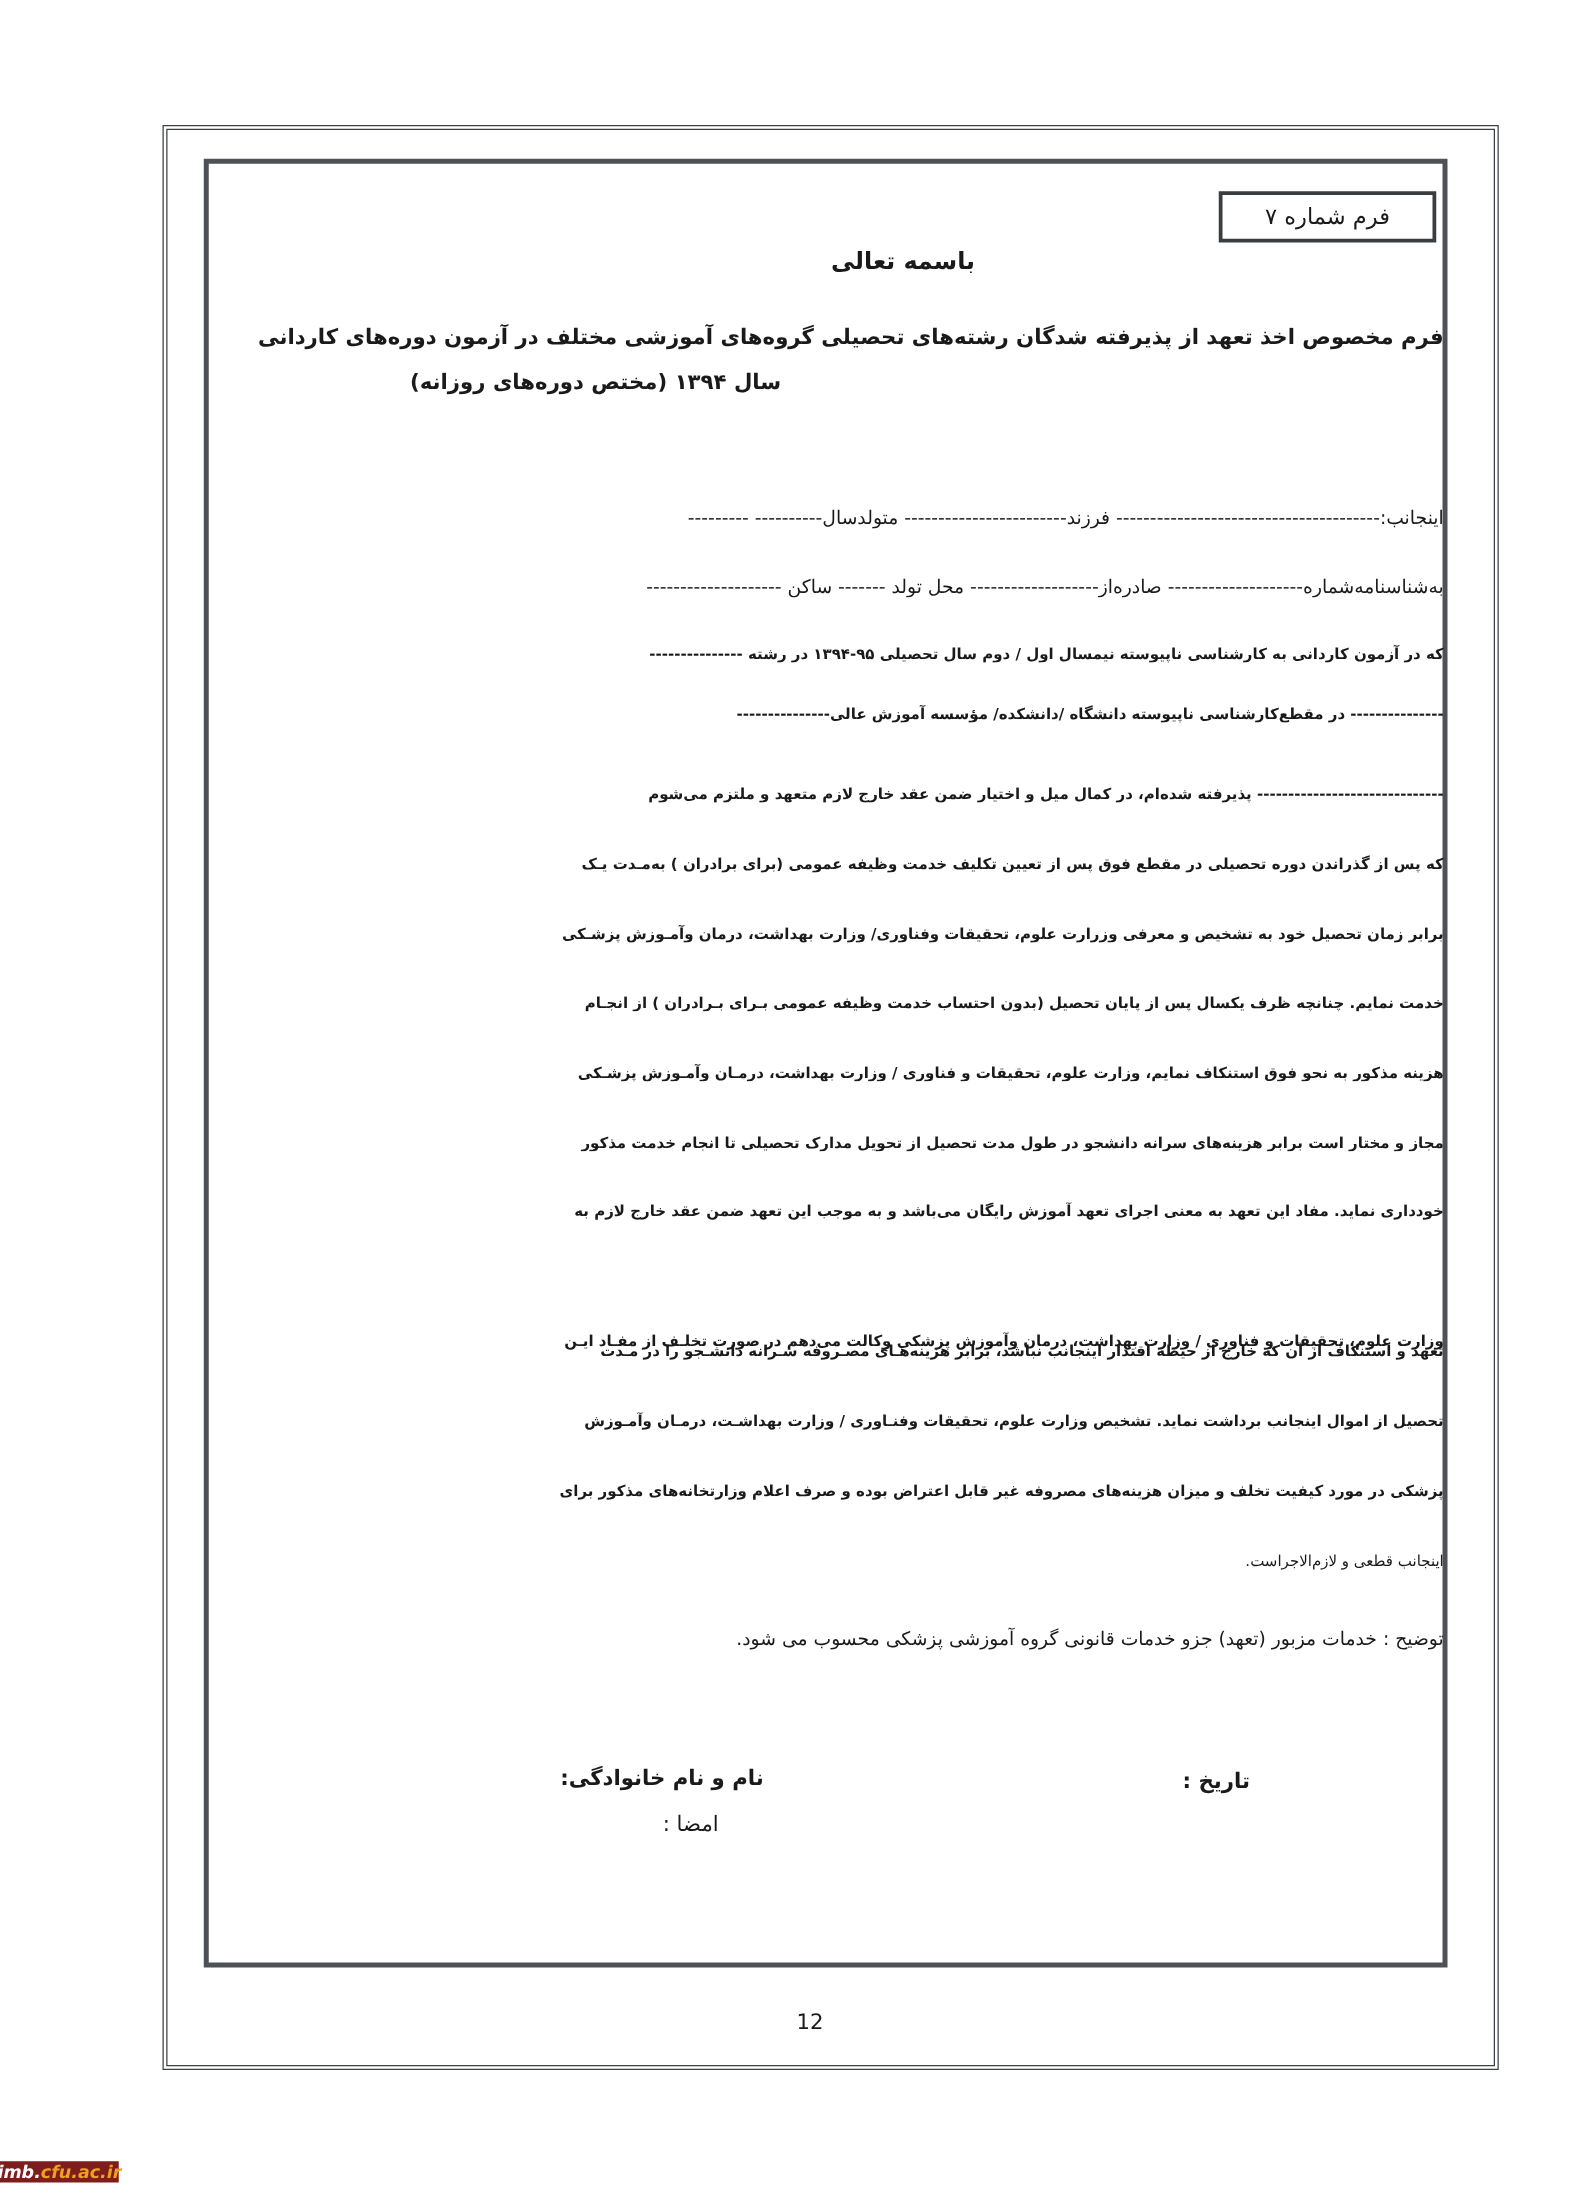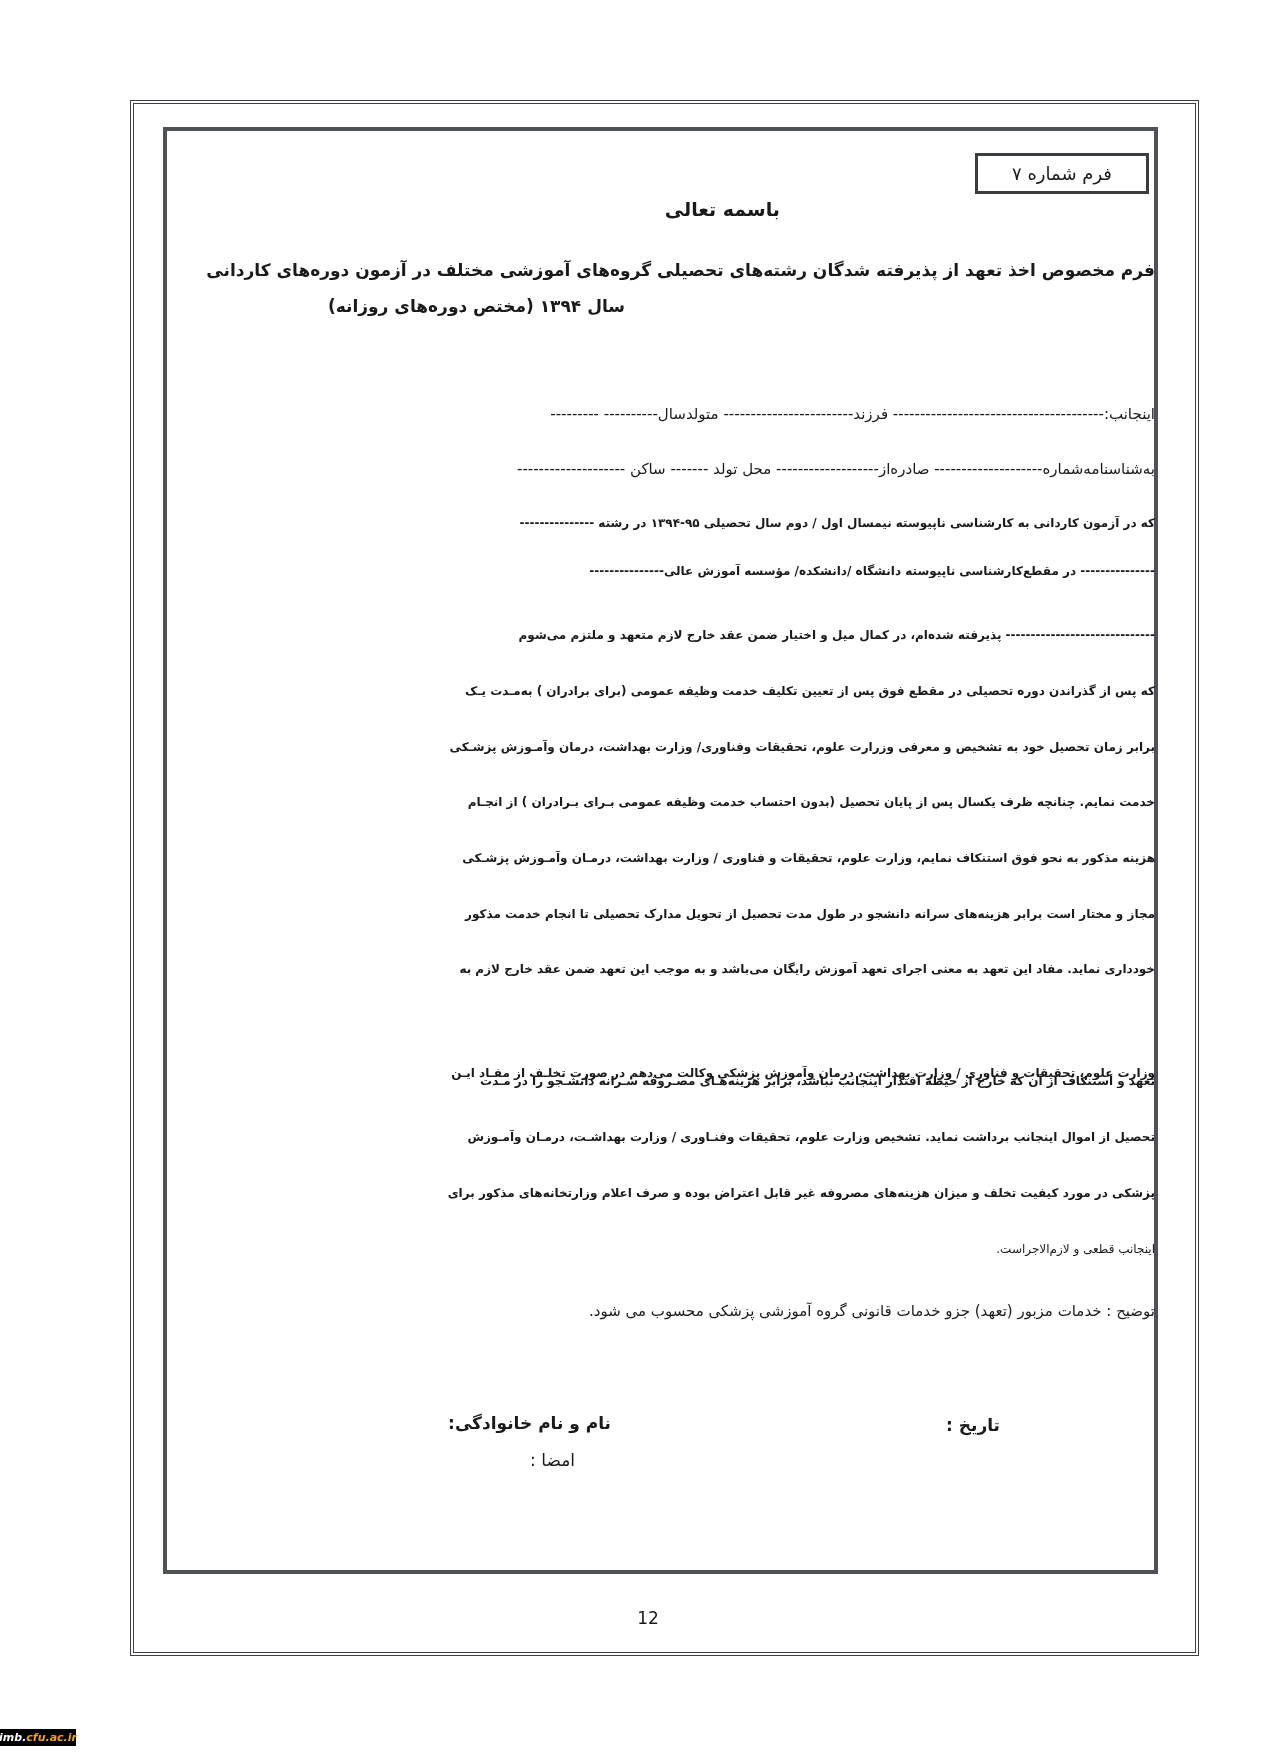--- a/index.html
+++ b/index.html
@@ -26,22 +26,22 @@
   .subtitle { right:120px; width:1000px; font-size:17px; font-weight:bold; }
   .sub1 { top:260px; }
   .sub2 { top:296px; right:650px; width:500px; font-size:17px; font-weight:bold; }
   .line { right:120px; width:990px; font-size:12px; font-weight:bold; white-space:nowrap; overflow:hidden; }
   .field-line { font-weight:normal; font-size:15px; }
   .para { font-weight:bold; font-size:12px; }
   .note { right:120px; top:1302px; width:900px; font-size:15px; }
   .sig { font-size:17px; font-weight:bold; direction:rtl; position:absolute; }
   .page-num { position:absolute; left:633px; top:1608px; width:30px; text-align:center; font-size:17px; }
   .watermark {
-    position:absolute; left:0; top:1729px; width:76px; height:17px; background:#000000;
-    color:#f0a020; font-size:11px; font-weight:bold; font-style:italic;
+    position:absolute; left:0; top:1729px; width:95px; height:17px; background:#7f1d1d;
+    color:#f0a020; font-size:14px; font-weight:bold; font-style:italic;
     display:flex; align-items:center; justify-content:center;
     font-family: "DejaVu Sans", sans-serif;
   }
   .watermark span.a { color:#ffffff; }
 </style>
 </head>
 <body>
 
 <div class="outer-frame"></div>
 <div class="inner-frame"></div>

